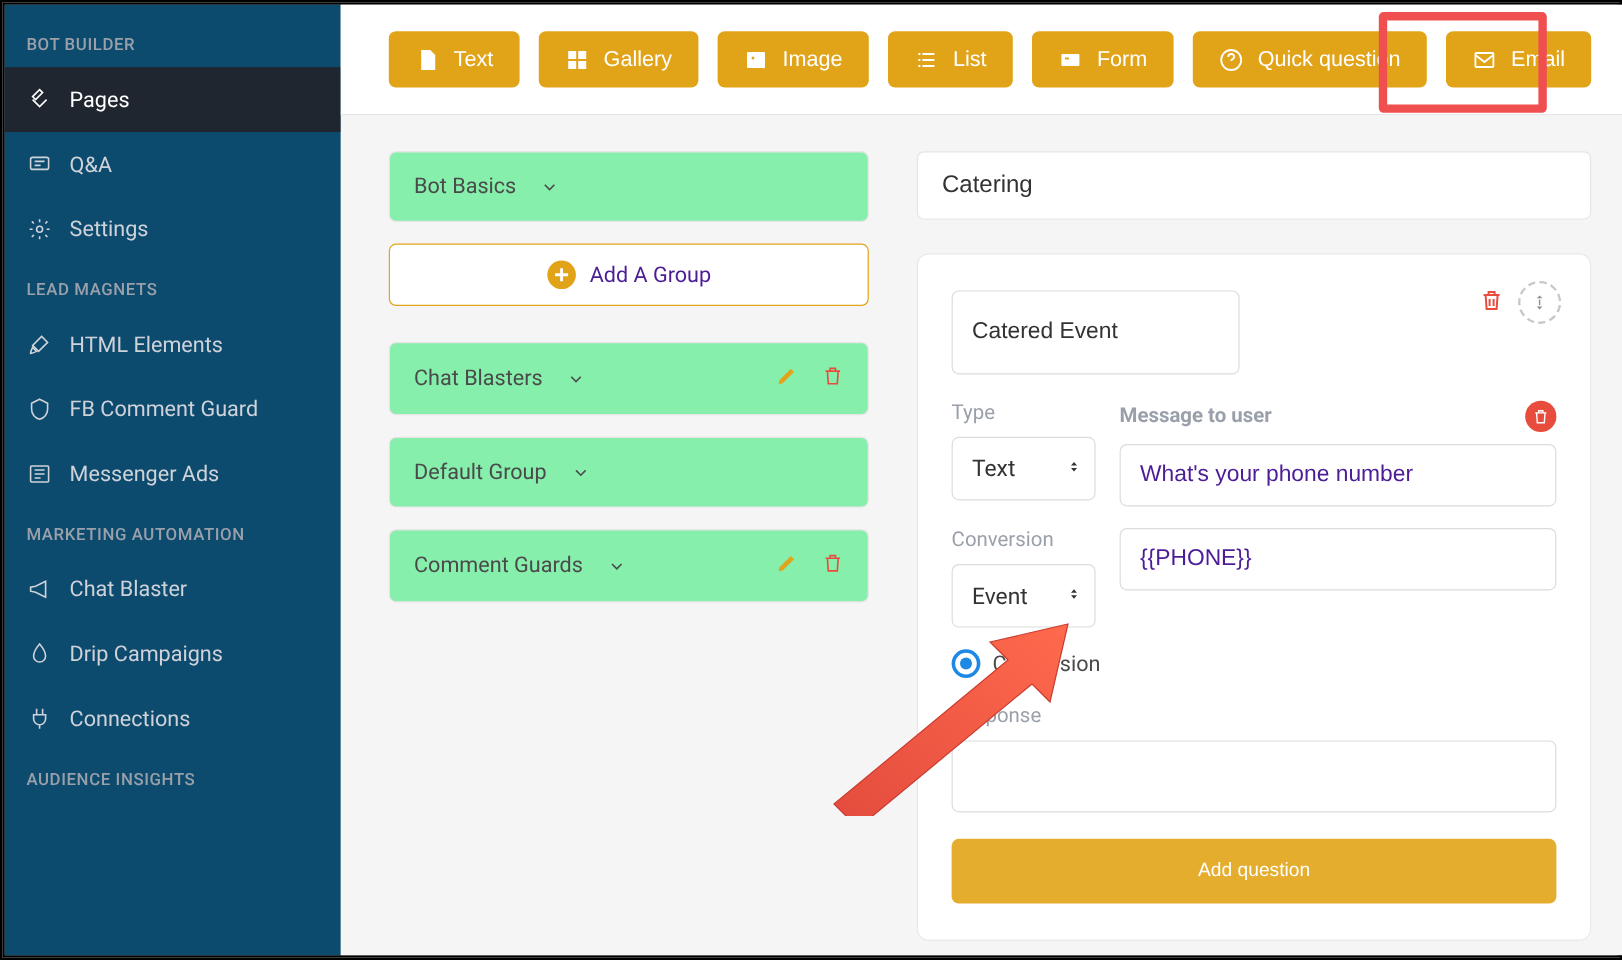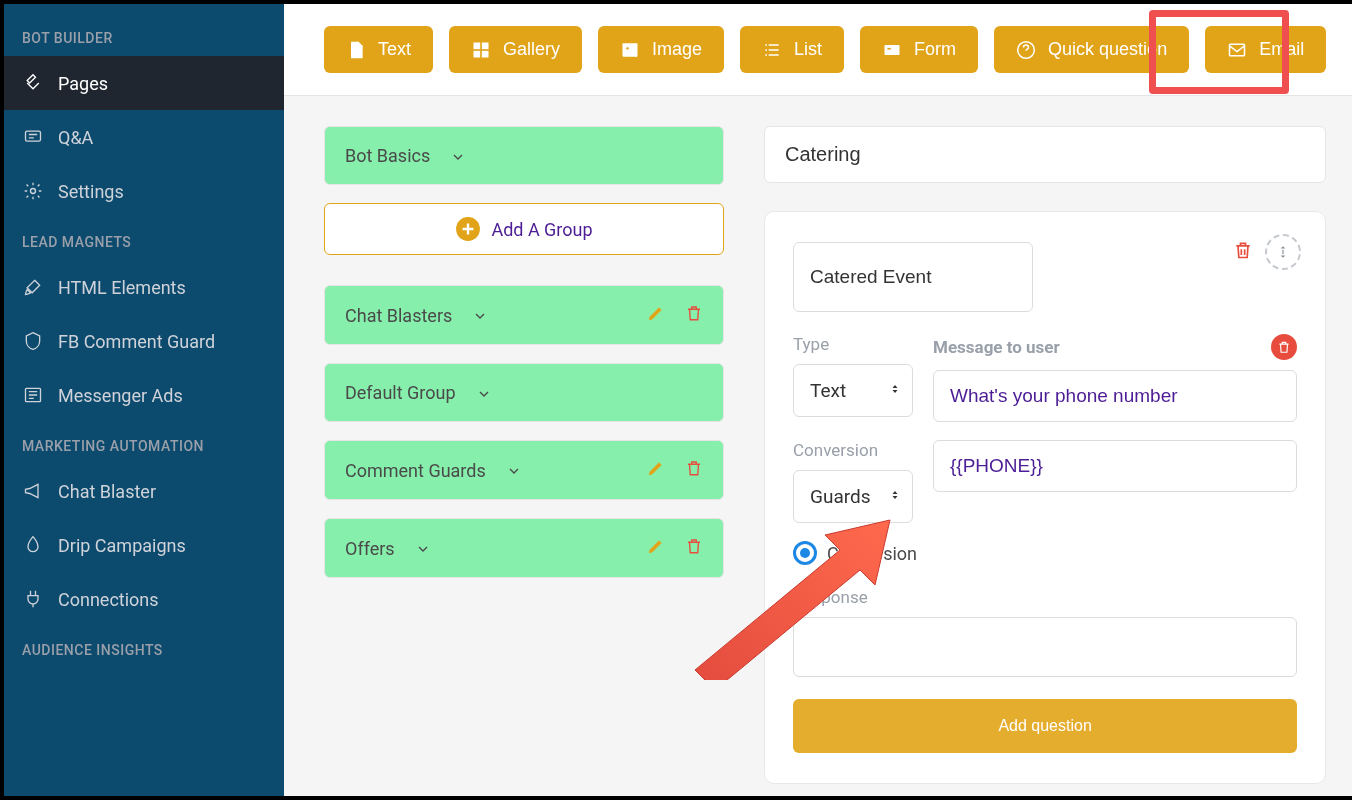--- a/index.html
+++ b/index.html
@@ -279,33 +279,20 @@
               </svg></span>
           <span class="spacer"></span>
           <span class="edit-icon"><svg viewBox="0 0 24 24">
                 <path d="M3 21l4-1 12-12-3-3L4 17l-1 4z"></path>
               </svg></span>
           <span class="trash-icon"><svg viewBox="0 0 24 24">
                 <path d="M4 7h16M9 7V4h6v3M6 7l1 14h10l1-14"></path>
               </svg></span>
         </div>
 
-        <div class="group-row">
-          <span>Offers</span>
-          <span class="chev"><svg viewBox="0 0 24 24">
-                <path d="M6 9l6 6 6-6"></path>
-              </svg></span>
-          <span class="spacer"></span>
-          <span class="edit-icon"><svg viewBox="0 0 24 24">
-                <path d="M3 21l4-1 12-12-3-3L4 17l-1 4z"></path>
-              </svg></span>
-          <span class="trash-icon"><svg viewBox="0 0 24 24">
-                <path d="M4 7h16M9 7V4h6v3M6 7l1 14h10l1-14"></path>
-              </svg></span>
-        </div>
       </div>
 
       <div class="right-col">
         <input class="title-input" value="Catering" style="">
 
         <div class="card">
           <div class="card-actions">
             <span class="card-trash"><svg viewBox="0 0 24 24">
                   <path d="M4 7h16M9 7V4h6v3M6 7l1 14h10l1-14M10 11v7M14 11v7"></path>
                 </svg></span>
@@ -339,21 +326,21 @@
                   </span>
               </div>
               <input class="text-input" style="width: 100%;" value="What's your phone number">
             </div>
           </div>
 
           <div class="form-row">
             <div class="form-col">
               <label>Conversion</label>
               <div class="select-wrap">
-                <div class="select-display">Guards</div>
+                <div class="select-display">Event</div>
                 <span class="caret"><svg viewBox="0 0 24 24">
                       <path d="M7 10l5-6 5 6H7zM7 14l5 6 5-6H7z"></path>
                     </svg></span>
               </div>
             </div>
             <div class="form-col" style="flex:1;">
               <input class="text-input" style="width: 100%;" value="{{PHONE}}">
             </div>
           </div>
 

